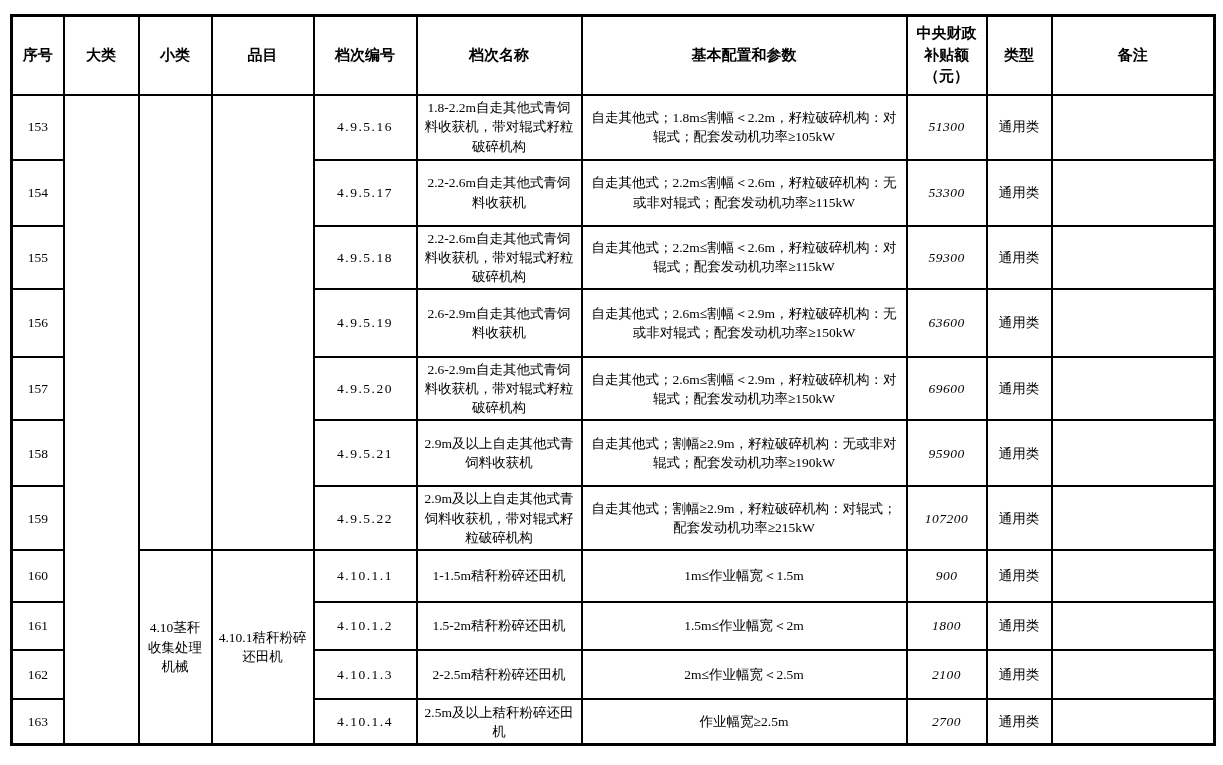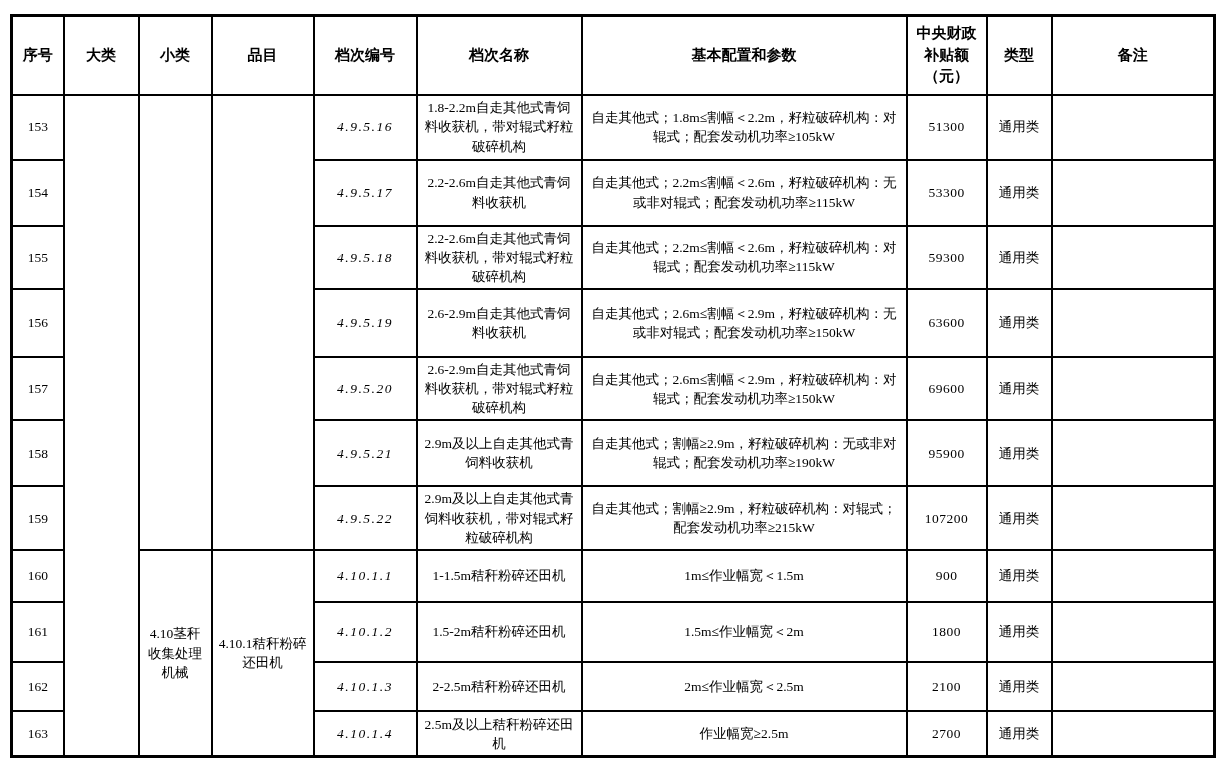--- a/index.html
+++ b/index.html
@@ -37,23 +37,23 @@
     font-size: 15px;
     font-weight: bold;
     height: 79px;
     white-space: pre-line;
     padding: 2px 2px;
   }
   table.subsidy td {
     font-size: 13.5px;
   }
   td.cell-no { font-size: 14px; }
-  td.cell-grade_no { letter-spacing: 1.5px; font-style: italic; }
+  td.cell-grade_no { letter-spacing: 1.5px; }
   td.cell-config { padding: 2px 6px; }
-  td.cell-subsidy { letter-spacing: 0.5px; }
+  td.cell-subsidy { letter-spacing: 0.5px; font-style: italic; }
 </style>
 </head>
 <body>
 
 <div class="page">
   <table class="subsidy">
     <colgroup>
         <col style="width: 52px;">
         <col style="width: 75px;">
         <col style="width: 73px;">
@@ -152,21 +152,21 @@
           <td class="cell-no">160</td>
           <td class="cell-minor" rowspan="4">4.10茎秆收集处理机械</td>
           <td class="cell-item" rowspan="4">4.10.1秸秆粉碎还田机</td>
           <td class="cell-grade_no">4.10.1.1</td>
           <td class="cell-grade_name">1-1.5m秸秆粉碎还田机</td>
           <td class="cell-config">1m≤作业幅宽＜1.5m</td>
           <td class="cell-subsidy">900</td>
           <td class="cell-type">通用类</td>
           <td class="cell-remark"></td>
         </tr>
-        <tr style="height: 60px;">
+        <tr style="height: 48px;">
           <td class="cell-no">161</td>
           <td class="cell-grade_no">4.10.1.2</td>
           <td class="cell-grade_name">1.5-2m秸秆粉碎还田机</td>
           <td class="cell-config">1.5m≤作业幅宽＜2m</td>
           <td class="cell-subsidy">1800</td>
           <td class="cell-type">通用类</td>
           <td class="cell-remark"></td>
         </tr>
         <tr style="height: 49px;">
           <td class="cell-no">162</td>

